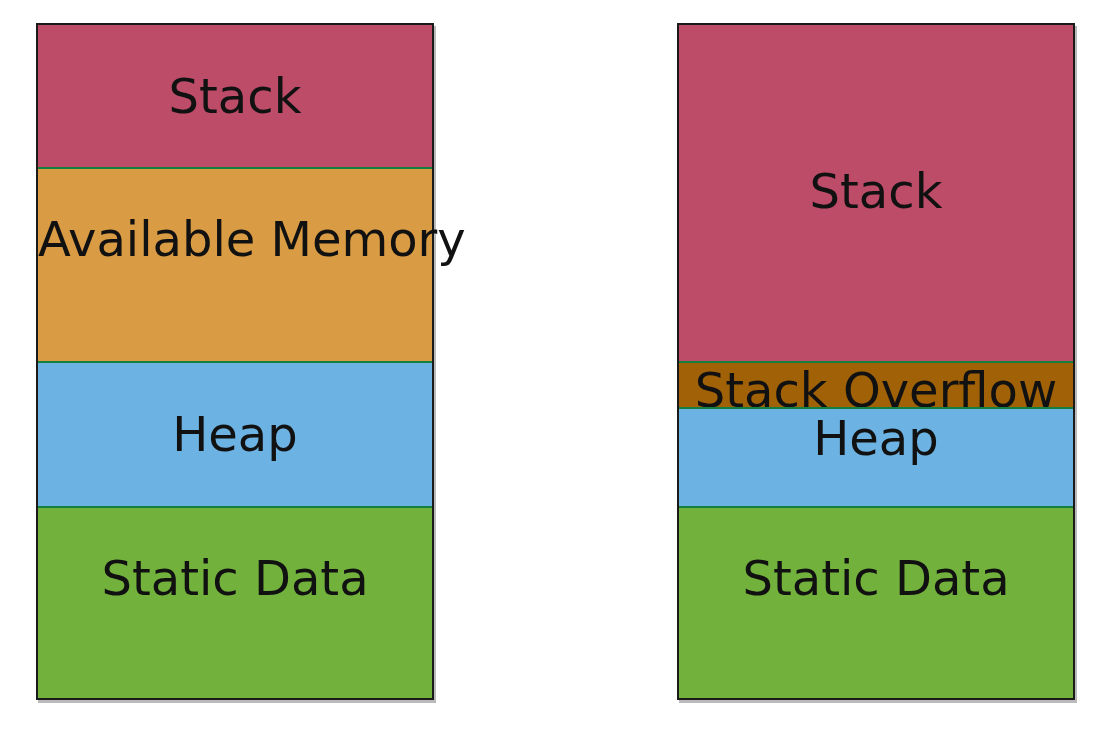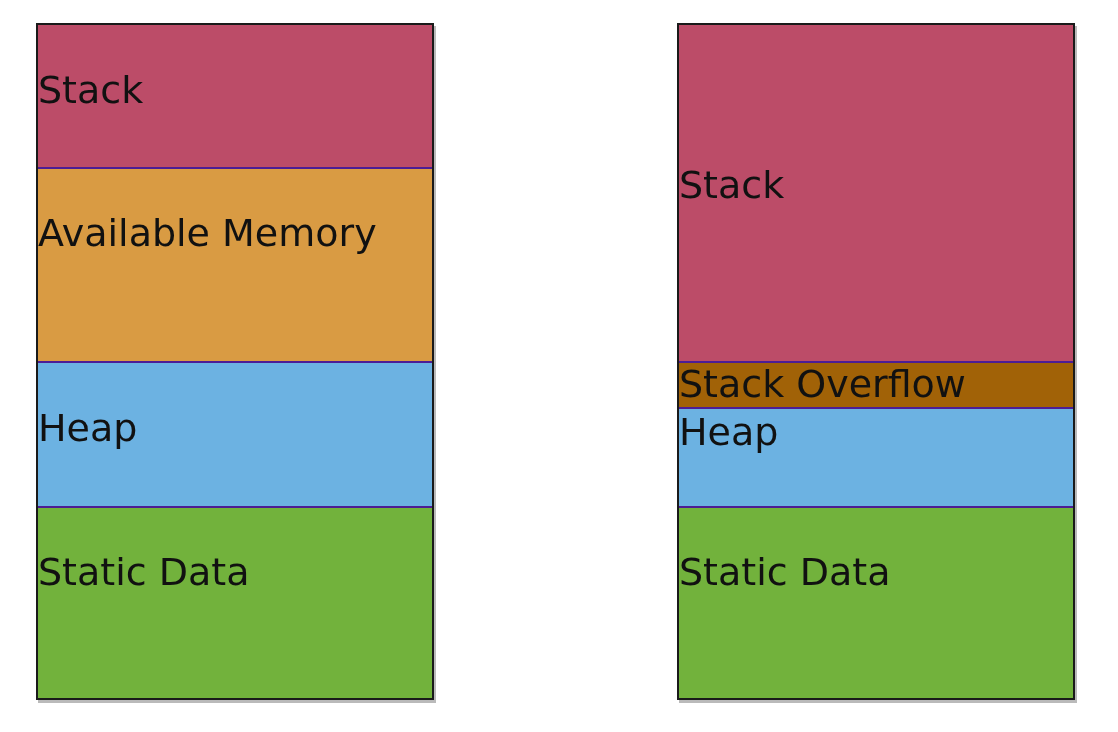--- a/index.html
+++ b/index.html
@@ -22,25 +22,26 @@
     display: flex;
     flex-direction: column;
   }
   .memory-box.left  { left: 36px;  }
   .memory-box.right { left: 677px; }
   .segment {
     position: relative;
     width: 100%;
     flex: 0 0 auto;
   }
-  .segment.divided { border-top: 2px solid #4c1d95; }
+  .segment.divided { border-top: 2px solid #15803d; }
   .seg-label {
     position: absolute;
     left: 0; right: 0;
-    font-size: 38px;
+    text-align: center;
+    font-size: 48px;
     line-height: 1.1;
     color: #111111;
     white-space: nowrap;
   }
 </style>
 </head>
 <body>
 
 <div class="canvas">
   <div class="memory-box left">

